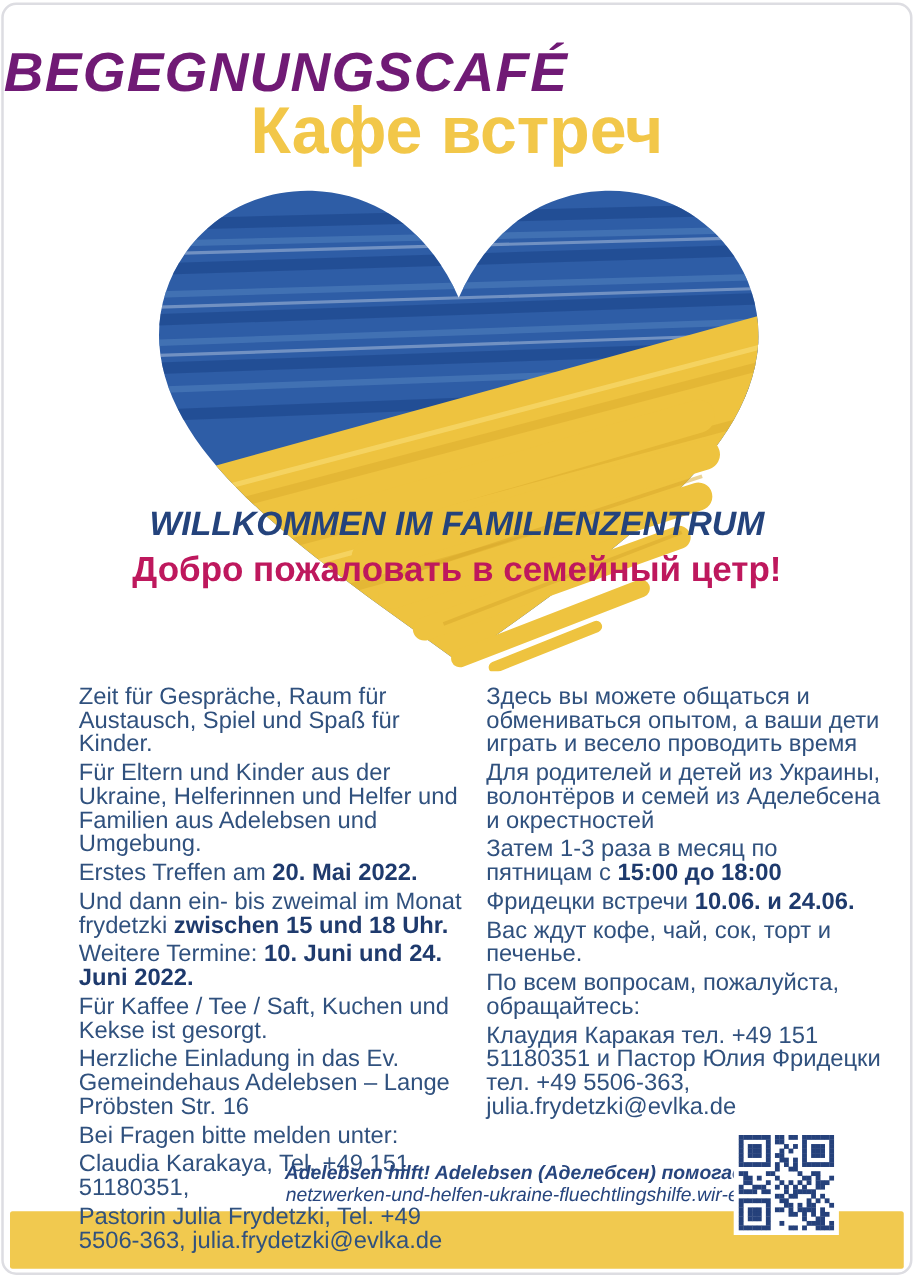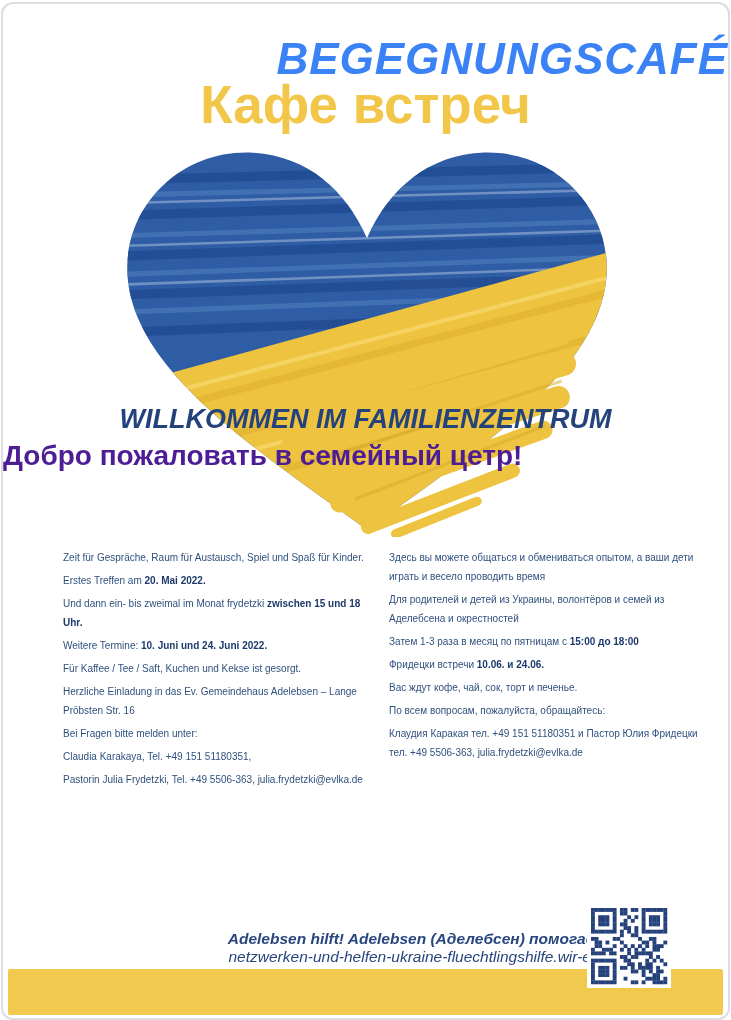--- a/index.html
+++ b/index.html
@@ -9,24 +9,24 @@
     width:725px;height:1014px;
     margin:2px auto;
     background:#fff;
     border:2px solid #dddde2;
     border-radius:12px;
     overflow:hidden;
     box-sizing:content-box;
   }
   .title-de{
     position:absolute;top:30px;left:0;right:0;
-    text-align:right;
+    text-align:left;
     font-size:44px;font-weight:bold;font-style:italic;
     letter-spacing:1px;
-    color:#3b82f6;
+    color:#701a75;
     z-index:3;
   }
   .title-ru{
     position:absolute;top:70px;left:0;right:0;
     text-align:center;
     box-sizing:border-box;
     font-size:53px;font-weight:bold;
     color:#F2C749;
     z-index:3;
   }
@@ -36,31 +36,31 @@
   }
   .welcome-de{
     position:absolute;top:400px;left:0;right:0;
     text-align:center;
     font-size:27px;font-weight:bold;font-style:italic;
     color:#24437C;
     z-index:2;
   }
   .welcome-ru{
     position:absolute;top:436px;left:0;right:0;
-    text-align:left;
+    text-align:center;
     font-size:28px;font-weight:bold;
-    color:#4c1d95;
+    color:#be185d;
     z-index:2;
   }
   .cols{
     position:absolute;top:544px;left:60px;
     display:flex;gap:14px;
     z-index:2;
   }
-  .col{font-size:10px;line-height:19px;color:#30517E;}
+  .col{font-size:19px;line-height:19px;color:#30517E;}
   .col p{margin:0 0 4px 0;}
   .col b{font-weight:bold;color:#1E3A6D;}
   .col-left{width:312px;}
   .col-right{width:318px;}
   .footer{
     position:absolute;top:926px;left:110px;right:0;
     text-align:center;
     font-size:15.5px;line-height:17.5px;font-style:italic;
     color:#27457E;
     z-index:2;
@@ -139,20 +139,21 @@
       </g>
     </svg>
   </div>
 
   <div class="welcome-de">WILLKOMMEN IM FAMILIENZENTRUM</div>
   <div class="welcome-ru">Добро пожаловать в семейный цетр!</div>
 
   <div class="cols">
     <div class="col col-left">
         <p><span>Zeit für Gespräche, Raum für Austausch, Spiel und Spaß für Kinder.</span></p>
+        <p><span>Für Eltern und Kinder aus der Ukraine, Helferinnen und Helfer und Familien aus Adelebsen und Umgebung.</span></p>
         <p><span>Erstes Treffen am </span><b>20. Mai 2022.</b></p>
         <p><span>Und dann ein- bis zweimal im Monat frydetzki </span><b>zwischen 15 und 18 Uhr.</b></p>
         <p><span>Weitere Termine: </span><b>10. Juni und 24. Juni 2022.</b></p>
         <p><span>Für Kaffee / Tee / Saft, Kuchen und Kekse ist gesorgt.</span></p>
         <p><span>Herzliche Einladung in das Ev. Gemeindehaus Adelebsen – Lange Pröbsten Str. 16</span></p>
         <p><span>Bei Fragen bitte melden unter:</span></p>
         <p><span>Claudia Karakaya, Tel. +49 151 51180351,</span></p>
         <p><span>Pastorin Julia Frydetzki, Tel. +49 5506-363, julia.frydetzki@evlka.de</span></p>
       </div>
     <div class="col col-right">

